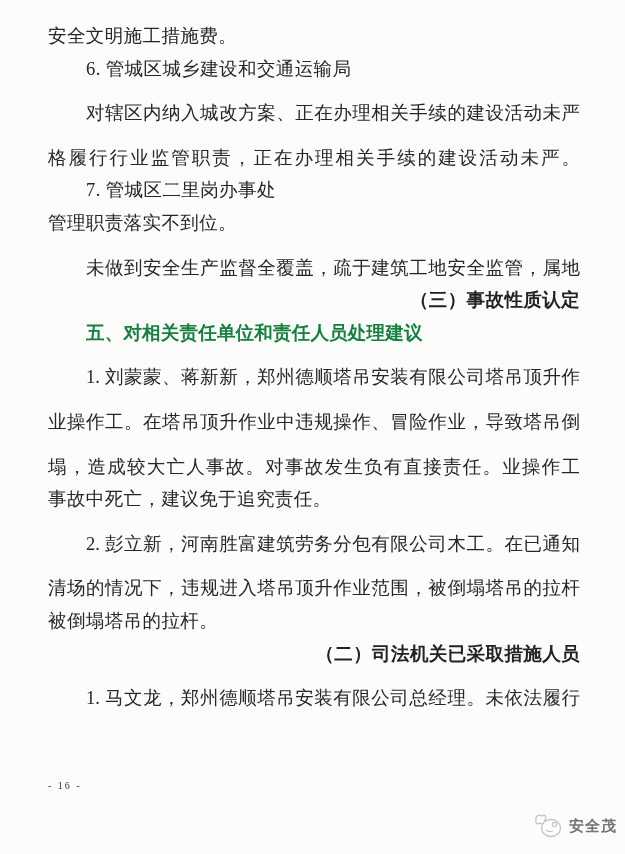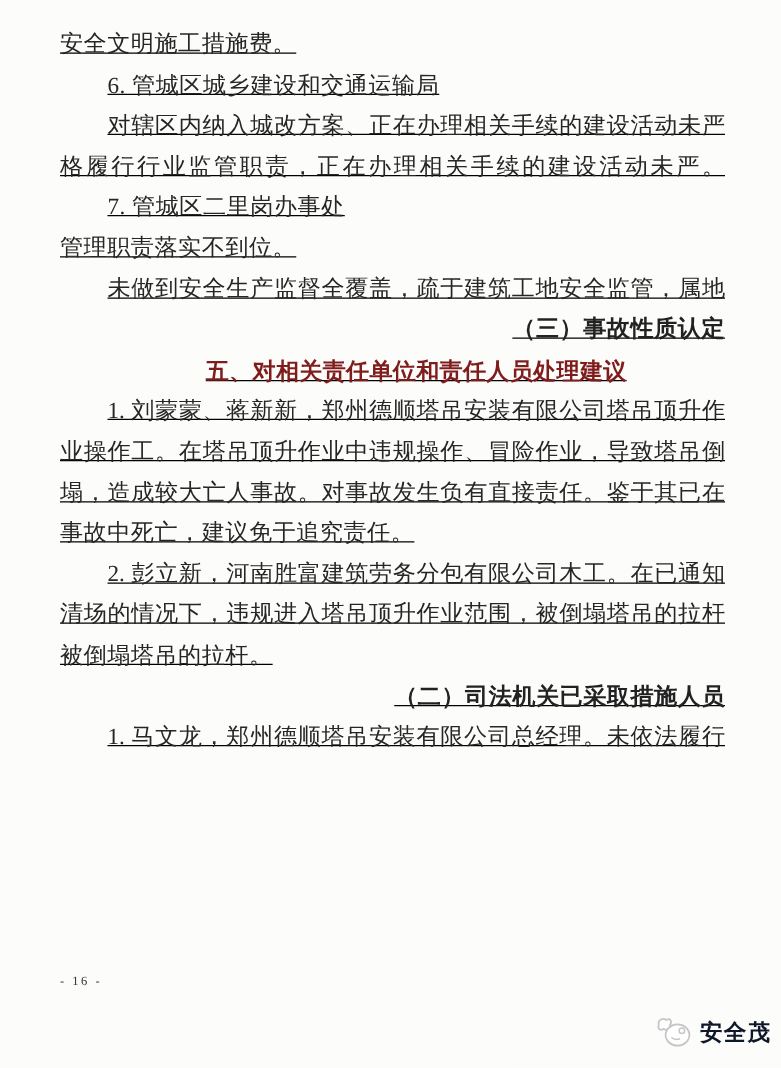--- a/index.html
+++ b/index.html
@@ -9,44 +9,43 @@
     height: 854px;
     background: #fcfcfb;
     overflow: hidden;
     font-family: "Liberation Serif", "DejaVu Serif", serif;
   }
   .doc {
     position: absolute;
     left: 48px;
     top: 20px;
     width: 532px;
-    text-decoration: underline;
   }
   .line {
     font-family: "Liberation Serif", "DejaVu Serif", serif;
     font-size: 18.5px;
     line-height: 32.6px;
     height: 32.6px;
     color: #262626;
     white-space: nowrap;
     letter-spacing: 0.4px;
   }
   .line.indent { text-indent: 38px; }
   .line.justify {
     white-space: normal;
     text-align: justify;
     text-align-last: justify;
     letter-spacing: 0;
+    margin-top: 12px;
   }
   .line.h1 {
     font-family: "Liberation Sans", "DejaVu Sans", sans-serif;
     font-weight: bold;
-    color: #7f1d1d;
+    color: #15803d;
     letter-spacing: 0.2px;
-    text-align: center;
   }
   .line.sub {
     font-weight: 600;
     color: #222;
     text-align: right;
   }
   .page-number {
     position: absolute;
     left: 48px;
     top: 780px;
@@ -58,44 +57,44 @@
   .watermark {
     position: absolute;
     right: 8px;
     top: 812px;
     display: flex;
     align-items: center;
     gap: 4px;
   }
   .brand-name {
     font-family: "Liberation Sans", "DejaVu Sans", sans-serif;
-    font-size: 18px;
+    font-size: 15px;
     font-weight: bold;
-    color: #0f172a;
+    color: #737373;
     letter-spacing: 1px;
   }
 </style>
 </head>
 <body>
 
 <div class="page">
 
   <div class="doc" id="doc-body">
       <div class="line body">安全文明施工措施费。</div>
       <div class="line body indent">6. 管城区城乡建设和交通运输局</div>
       <div class="line body indent justify">对辖区内纳入城改方案、正在办理相关手续的建设活动未严</div>
       <div class="line body justify">格履行行业监管职责，正在办理相关手续的建设活动未严。</div>
       <div class="line body indent">7. 管城区二里岗办事处</div>
       <div class="line body">管理职责落实不到位。</div>
       <div class="line body indent justify">未做到安全生产监督全覆盖，疏于建筑工地安全监管，属地</div>
       <div class="line sub indent">（三）事故性质认定</div>
       <div class="line h1 indent">五、对相关责任单位和责任人员处理建议</div>
       <div class="line body indent justify">1. 刘蒙蒙、蒋新新，郑州德顺塔吊安装有限公司塔吊顶升作</div>
       <div class="line body justify">业操作工。在塔吊顶升作业中违规操作、冒险作业，导致塔吊倒</div>
-      <div class="line body justify">塌，造成较大亡人事故。对事故发生负有直接责任。鉴于其已在</div>
+      <div class="line body justify">塌，造成较大亡人事故。对事故发生负有直接责任。业操作工</div>
       <div class="line body">事故中死亡，建议免于追究责任。</div>
       <div class="line body indent justify">2. 彭立新，河南胜富建筑劳务分包有限公司木工。在已通知</div>
       <div class="line body justify">清场的情况下，违规进入塔吊顶升作业范围，被倒塌塔吊的拉杆</div>
       <div class="line body">被倒塌塔吊的拉杆。</div>
       <div class="line sub indent">（二）司法机关已采取措施人员</div>
       <div class="line body indent justify">1. 马文龙，郑州德顺塔吊安装有限公司总经理。未依法履行</div>
     </div>
 
   <div class="page-number">- 16 -</div>
 

